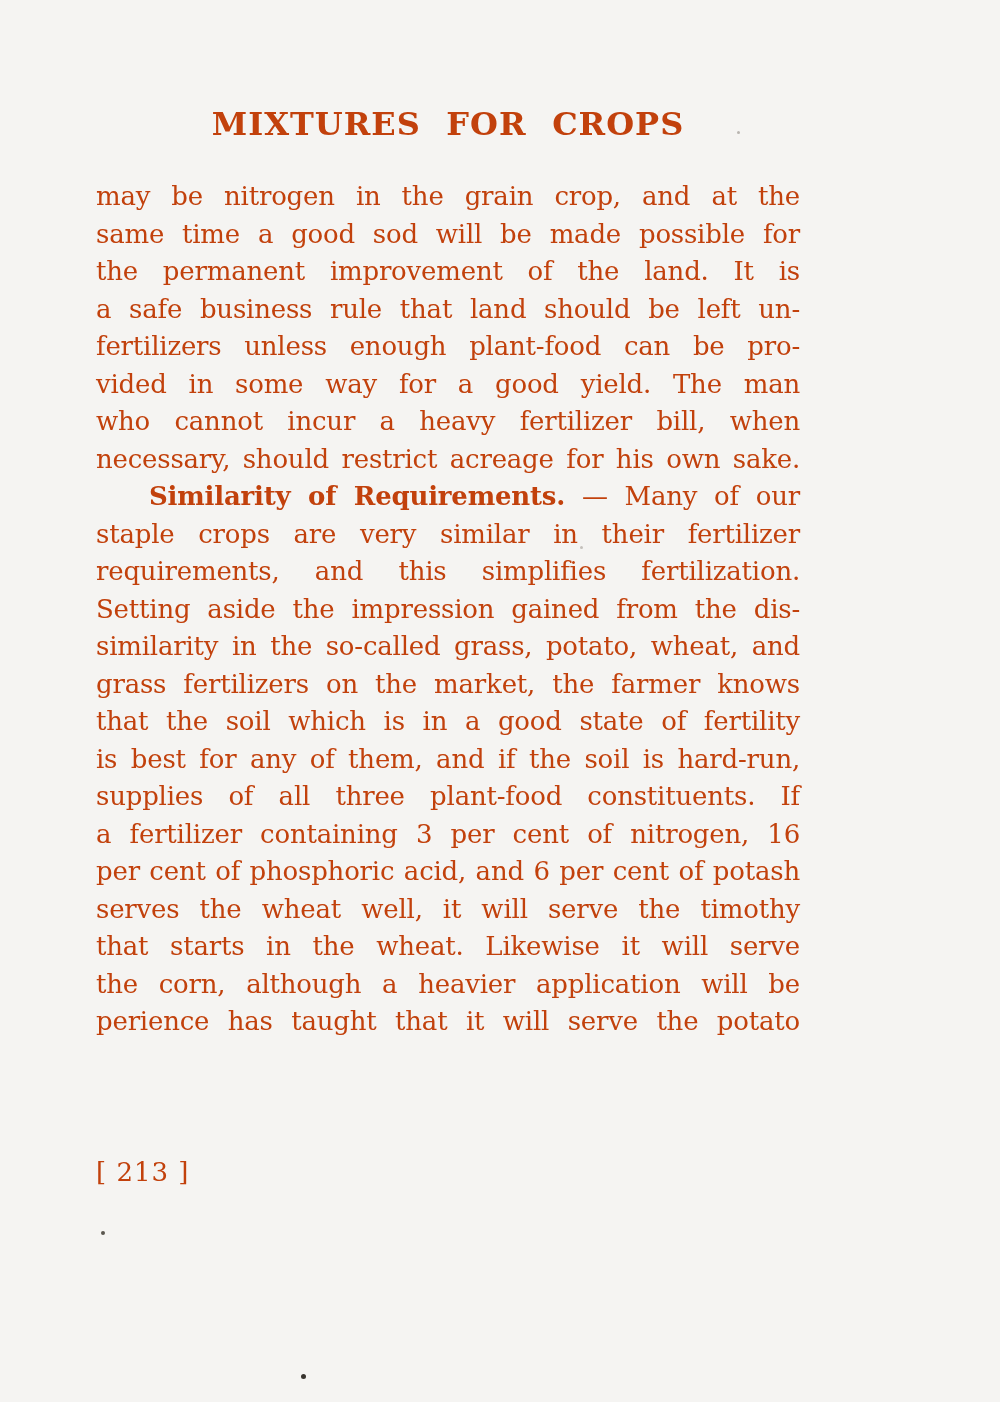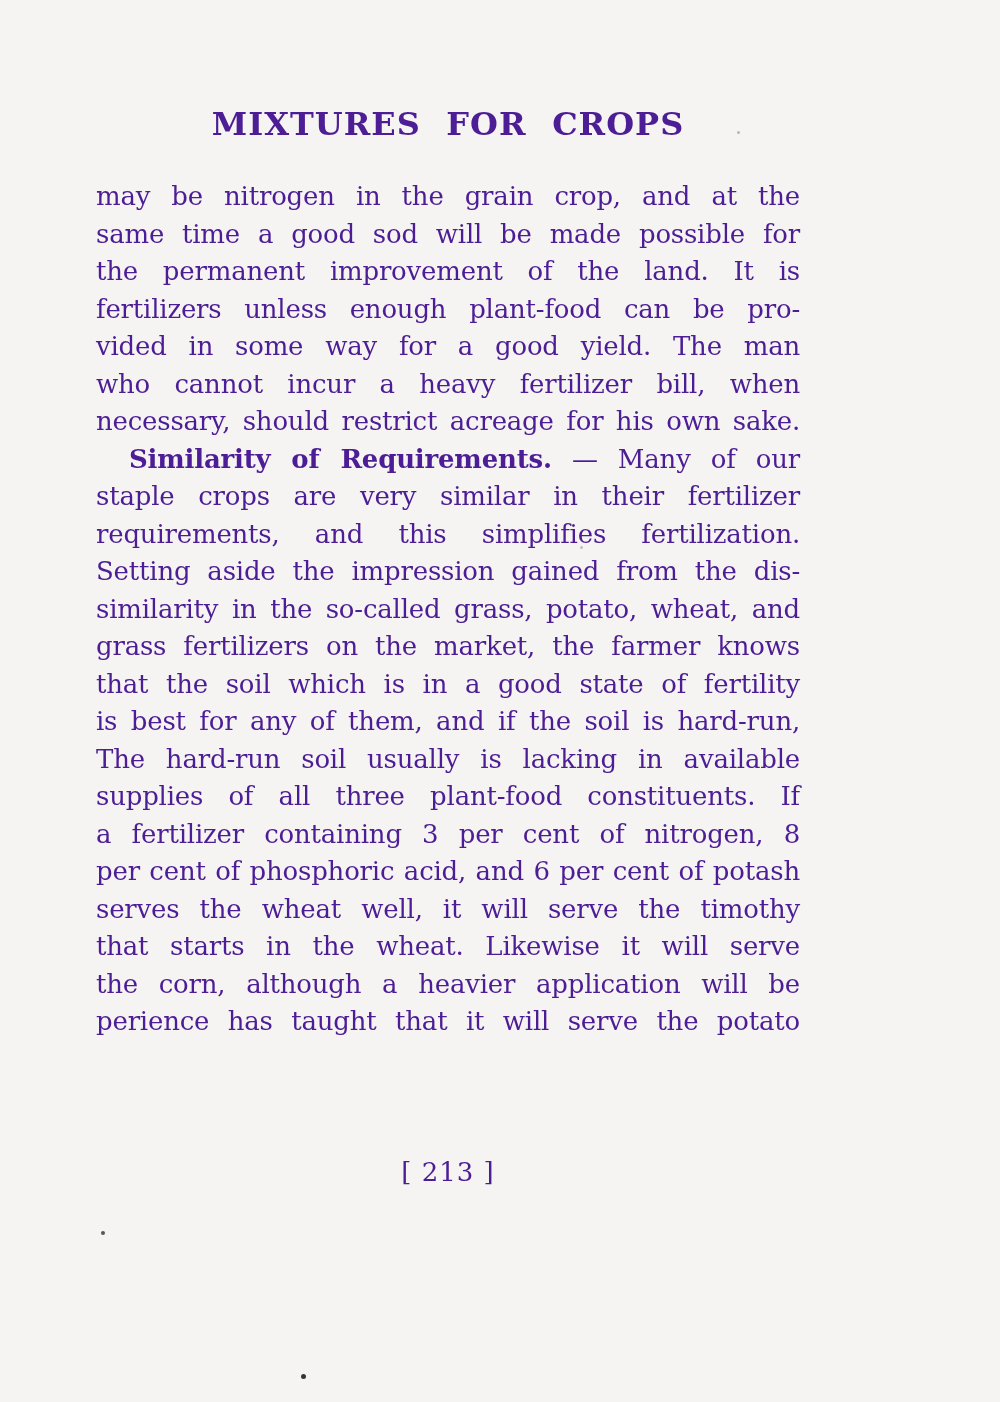--- a/index.html
+++ b/index.html
@@ -35,71 +35,71 @@
   .para { margin: 0; padding: 0; }
   .line {
     font-size: 26px;
     line-height: 37.5px;
     letter-spacing: -0.2px;
     text-align: justify;
     text-align-last: justify;
     -moz-text-align-last: justify;
   }
   .lead-line { text-indent: 33px; }
-  .lead-bold { font-weight: 700; }
+  .lead-bold { font-weight: 700; margin-left: 20px; }
   .folio {
     position: absolute;
     left: 96px;
     top: 1154px;
     width: 704px;
-    text-align: center;
+    text-align: left;
     font-size: 26px;
     line-height: 37.5px;
     letter-spacing: 1px;
   }
   .speck {
     position: absolute;
     border-radius: 50%;
   }
 </style>
 </head>
 <body>
 
-<div class="scan-page" style="background: rgb(245, 244, 242); color: #4c1d95;">
+<div class="scan-page" style="background: rgb(245, 244, 242); color: #c2410c;">
 
   <h1 class="title">MIXTURES FOR CROPS</h1>
 
   <main class="text-block">
 
     <div class="para">
         <div class="line">may be nitrogen in the grain crop, and at the</div>
         <div class="line">same time a good sod will be made possible for</div>
         <div class="line">the permanent improvement of the land. It is</div>
+        <div class="line">a safe business rule that land should be left un-</div>
         <div class="line">fertilizers unless enough plant-food can be pro-</div>
         <div class="line">vided in some way for a good yield. The man</div>
         <div class="line">who cannot incur a heavy fertilizer bill, when</div>
         <div class="line">necessary, should restrict acreage for his own sake.</div>
       </div>
 
     <div class="para">
       <div class="line lead-line">
         <span class="lead-bold">Similarity of Requirements.</span>
         <span>— Many of our</span>
       </div>
       <div>
           <div class="line">staple crops are very similar in their fertilizer</div>
           <div class="line">requirements, and this simplifies fertilization.</div>
           <div class="line">Setting aside the impression gained from the dis-</div>
           <div class="line">similarity in the so-called grass, potato, wheat, and</div>
           <div class="line">grass fertilizers on the market, the farmer knows</div>
           <div class="line">that the soil which is in a good state of fertility</div>
           <div class="line">is best for any of them, and if the soil is hard-run,</div>
-          <div class="line">The hard-run soil usually is lacking in available</div>
           <div class="line">supplies of all three plant-food constituents. If</div>
-          <div class="line">a fertilizer containing 3 per cent of nitrogen, 8</div>
+          <div class="line">a fertilizer containing 3 per cent of nitrogen, 16</div>
           <div class="line">per cent of phosphoric acid, and 6 per cent of potash</div>
           <div class="line">serves the wheat well, it will serve the timothy</div>
           <div class="line">that starts in the wheat. Likewise it will serve</div>
           <div class="line">the corn, although a heavier application will be</div>
           <div class="line">perience has taught that it will serve the potato</div>
         </div>
     </div>
 
   </main>
 

